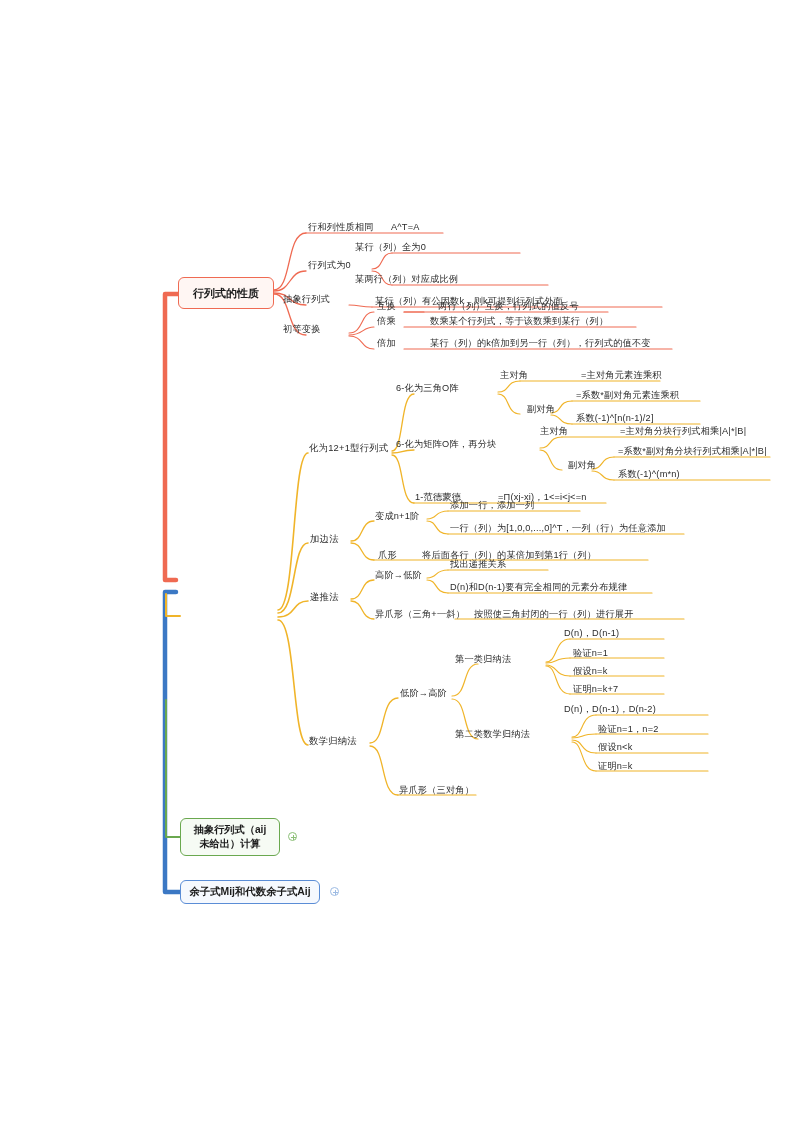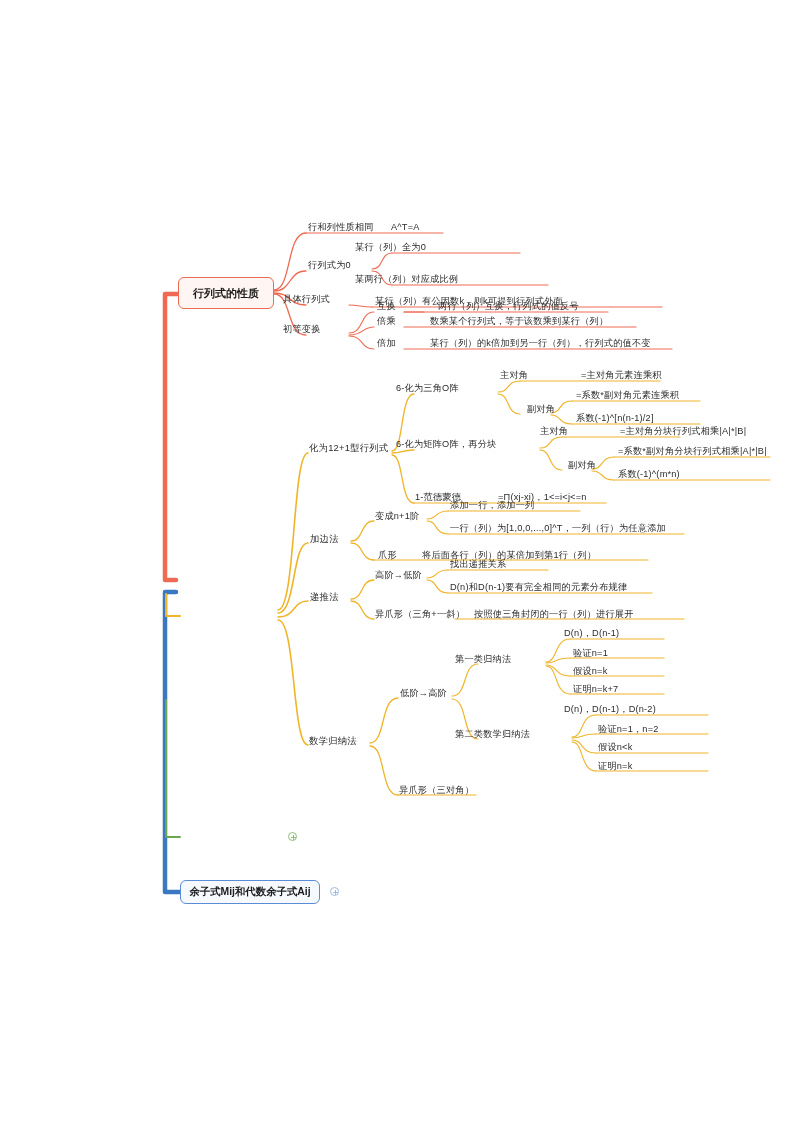--- a/index.html
+++ b/index.html
@@ -165,35 +165,41 @@
 
     </g>
   </svg>
 
 
   <div class="box" id="branch-red-box">
     <span>行列式的性质</span>
   </div>
 
 
+  <div class="box" id="branch-green-box">
+    <div>
+      <div>抽象行列式（aij</div>
+      <div>未给出）计算</div>
+    </div>
+  </div>
   <div class="badge" id="badge-green"></div>
 
   <div class="box" id="branch-blue-box">
     <span>余子式Mij和代数余子式Aij</span>
   </div>
   <div class="badge" id="badge-blue"></div>
 
   <div class="node leaf" style="left:308px;top:222px;">行和列性质相同</div>
   <div class="node leaf" style="left:391px;top:222px;">A^T=A</div>
 
   <div class="node leaf" style="left:308px;top:260px;">行列式为0</div>
   <div class="node leaf" style="left:355px;top:242px;">某行（列）全为0</div>
   <div class="node leaf" style="left:355px;top:274px;">某两行（列）对应成比例</div>
 
-  <div class="node leaf" style="left:283px;top:294px;">具体行列式</div>
+  <div class="node leaf" style="left:283px;top:294px;">抽象行列式</div>
   <div class="node leaf" style="left:375px;top:296px;">某行（列）有公因数k，则k可提到行列式外面</div>
 
   <div class="node leaf" style="left:283px;top:324px;">初等变换</div>
   <div class="node leaf" style="left:377px;top:301px;">互换</div>
   <div class="node leaf" style="left:430px;top:301px;padding-left:8px;">两行（列）互换，行列式的值反号</div>
   <div class="node leaf" style="left:377px;top:316px;">倍乘</div>
   <div class="node leaf" style="left:430px;top:316px;">数乘某个行列式，等于该数乘到某行（列）</div>
   <div class="node leaf" style="left:377px;top:338px;">倍加</div>
   <div class="node leaf" style="left:430px;top:338px;">某行（列）的k倍加到另一行（列），行列式的值不变</div>
 

